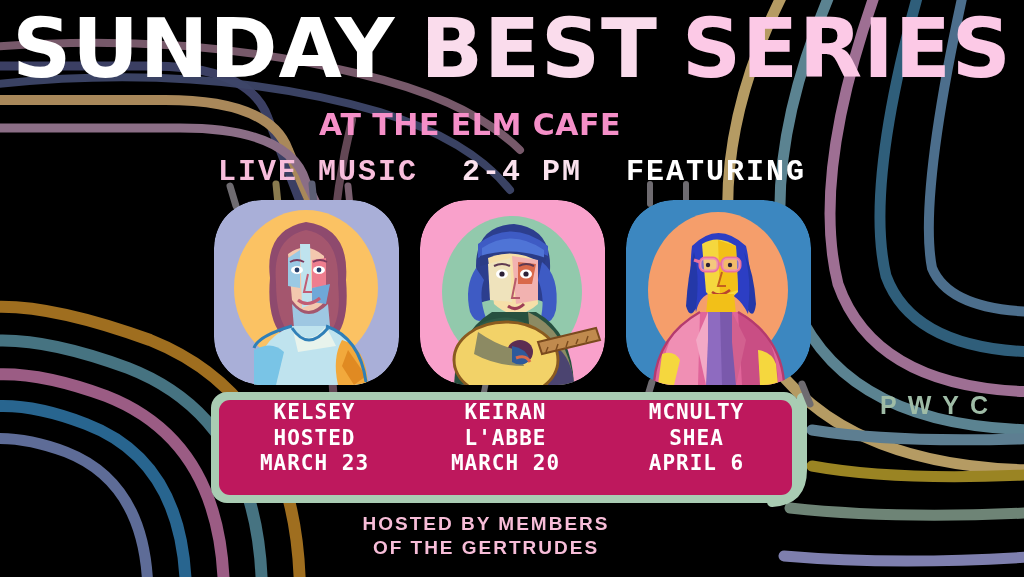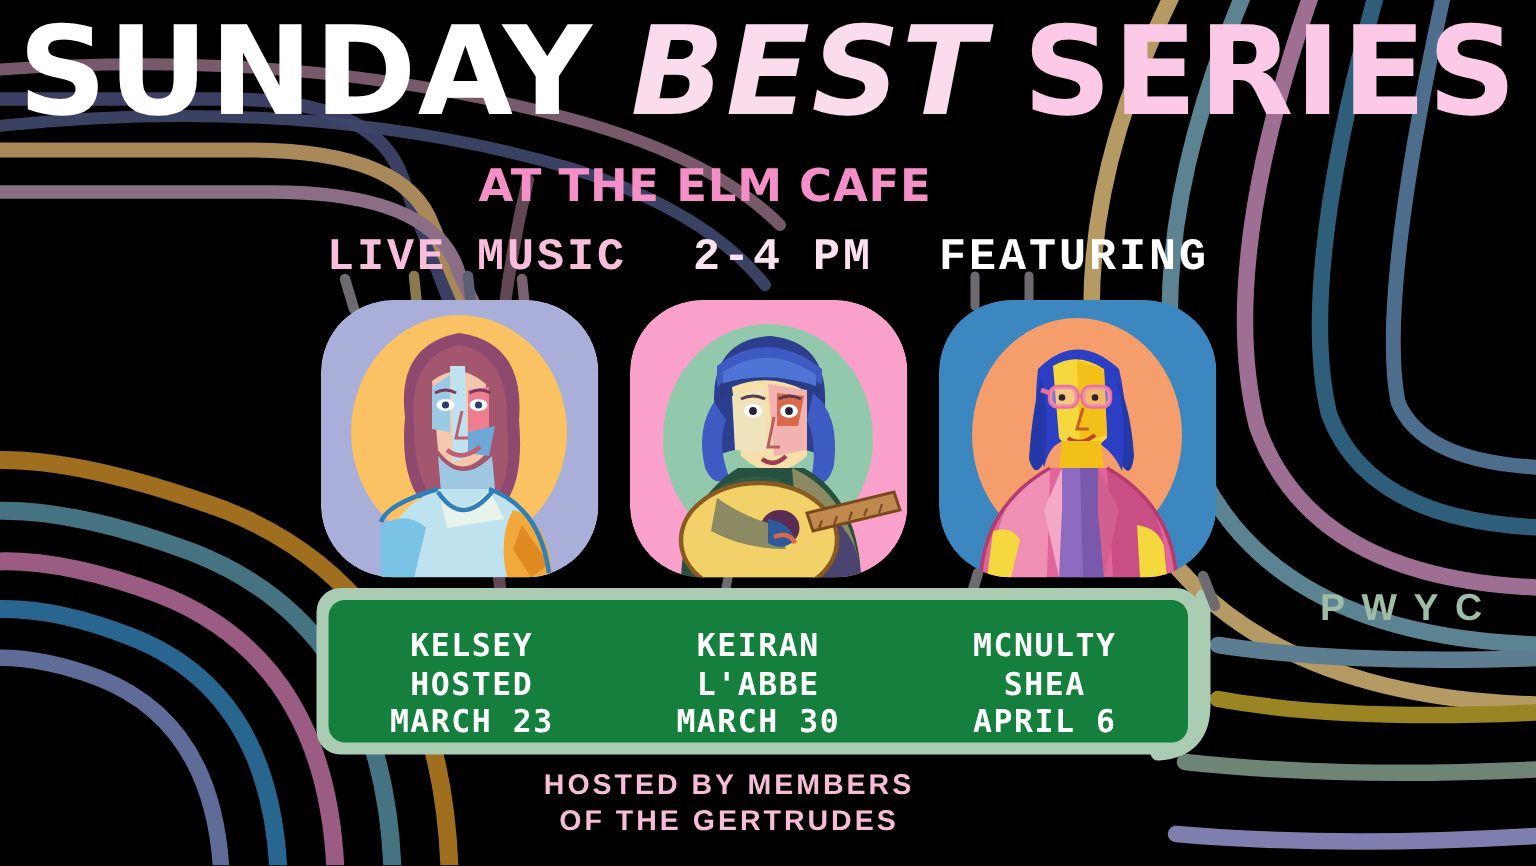--- a/index.html
+++ b/index.html
@@ -23,21 +23,21 @@
     white-space:nowrap;
     font-family:"DejaVu Sans", sans-serif;
     font-weight:700;
     font-size:82px;
     letter-spacing:1px;
     line-height:1;
     z-index:6;
   }
   .title-row span{ display:inline-block; }
   .tw-1{ color:#FFFFFF; }
-  .tw-2{ color:#FADCEC; margin-left:25px;font-style:italic; }
+  .tw-2{ color:#FADCEC; margin-left:25px; }
   .tw-3{ color:#FCC9E6; margin-left:24px; }
 
   .subtitle{
     position:absolute; top:107px; left:0; width:940px;
     text-align:center;
     font-family:"DejaVu Sans", sans-serif;
     font-weight:700;
     font-size:30px;
     letter-spacing:.5px;
     color:#F58FC8;
@@ -77,24 +77,24 @@
   .names-panel{
     position:absolute; top:392px; left:211px;
     width:589px; height:111px;
     background:#A9CCB3;
     border-radius:16px;
     padding:8px;
     z-index:7;
   }
   .names-inner{
     width:100%; height:100%;
-    background:#15803d;
+    background:#be185d;
     border-radius:11px;
     display:flex;
-    align-items:flex-end;
+    align-items:flex-start;
   }
   .name-col{
     flex:1;
     text-align:center;
     color:#FFFFFF;
     font-family:"DejaVu Sans Mono","DejaVu Sans", monospace;
     font-weight:700;
     font-size:21px;
     line-height:1.22;
     letter-spacing:1px;
@@ -333,21 +333,21 @@
 
       <div class="name-col col-1">
         <div>KELSEY</div>
         <div>HOSTED</div>
         <div>MARCH 23</div>
       </div>
 
       <div class="name-col col-2">
         <div>KEIRAN</div>
         <div>L'ABBE</div>
-        <div>MARCH 30</div>
+        <div>MARCH 20</div>
       </div>
 
       <div class="name-col col-3">
         <div>MCNULTY</div>
         <div>SHEA</div>
         <div>APRIL 6</div>
       </div>
 
     </div>
   </div>

